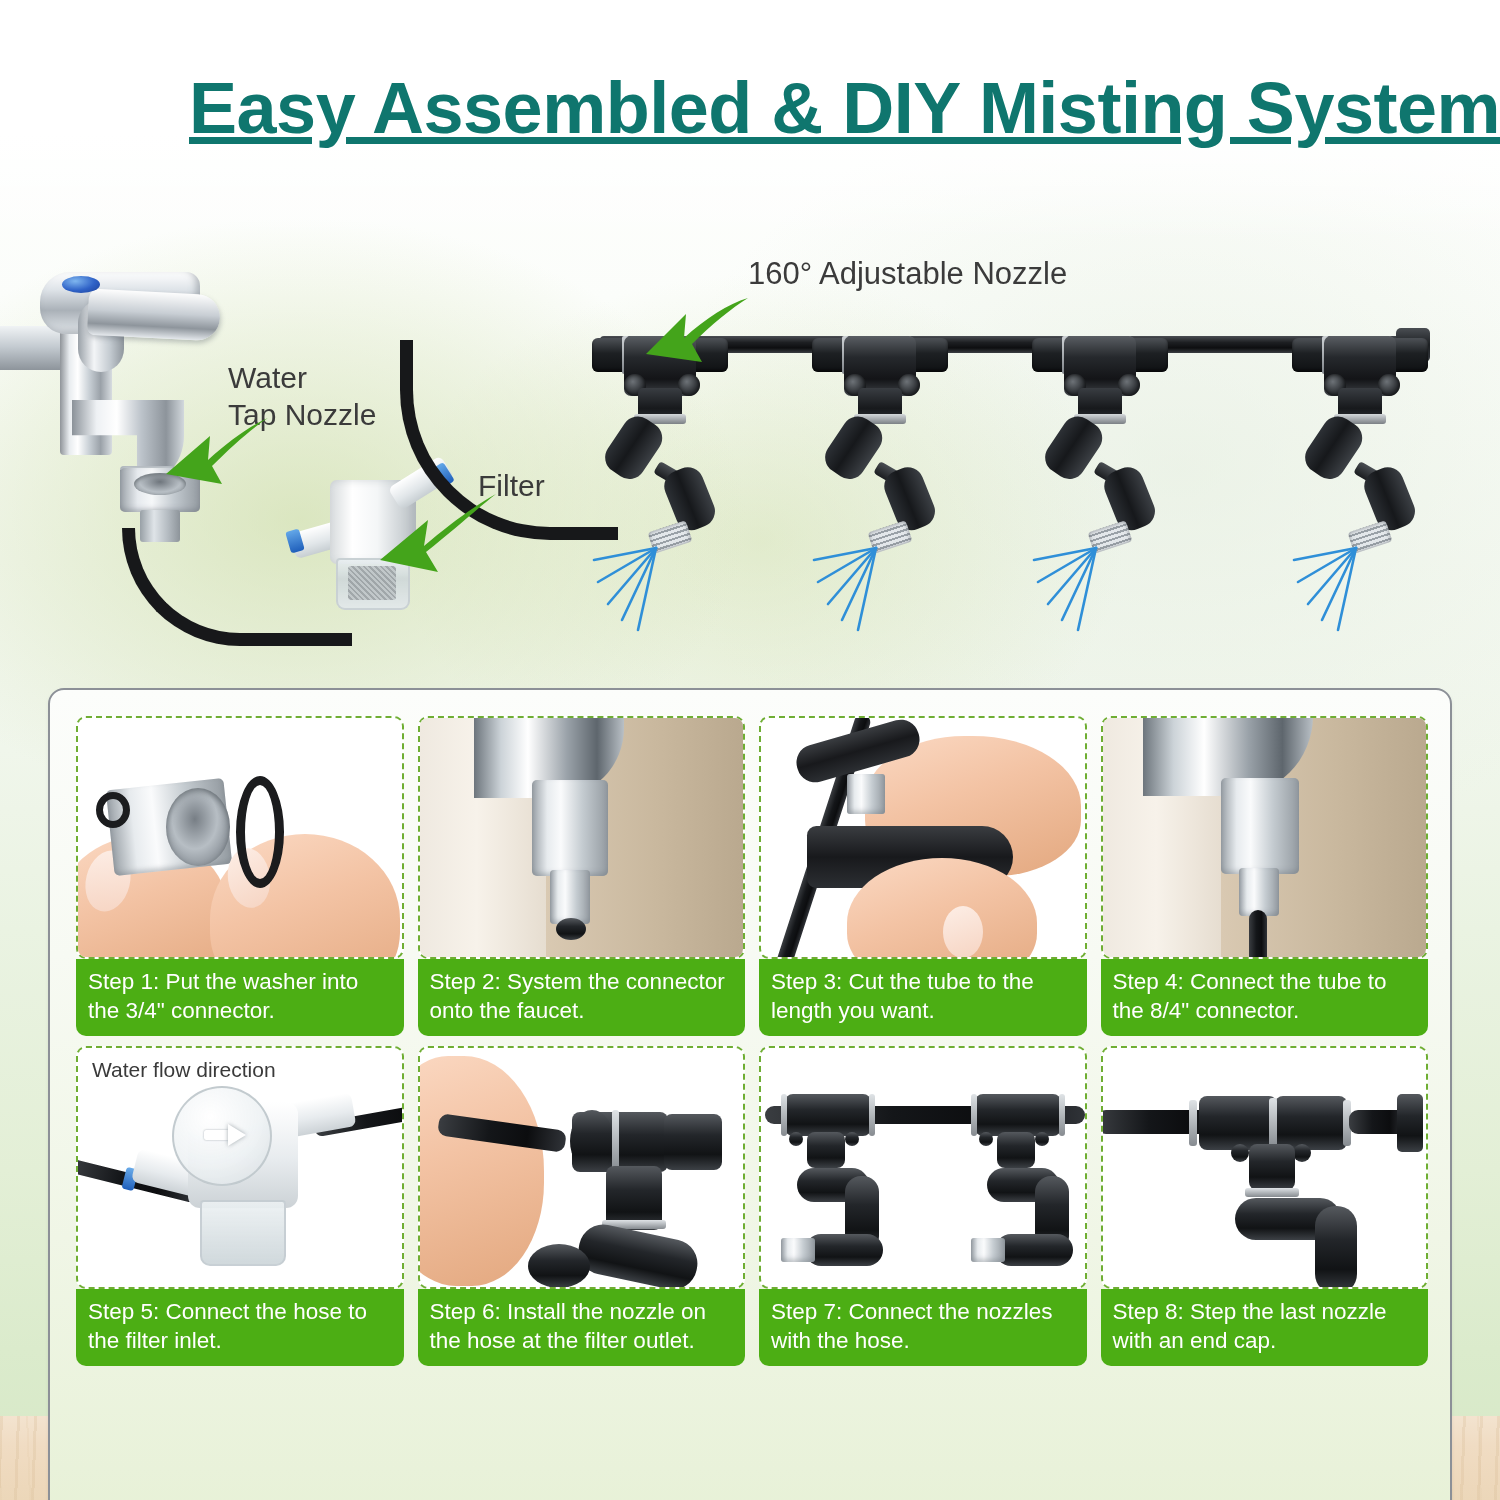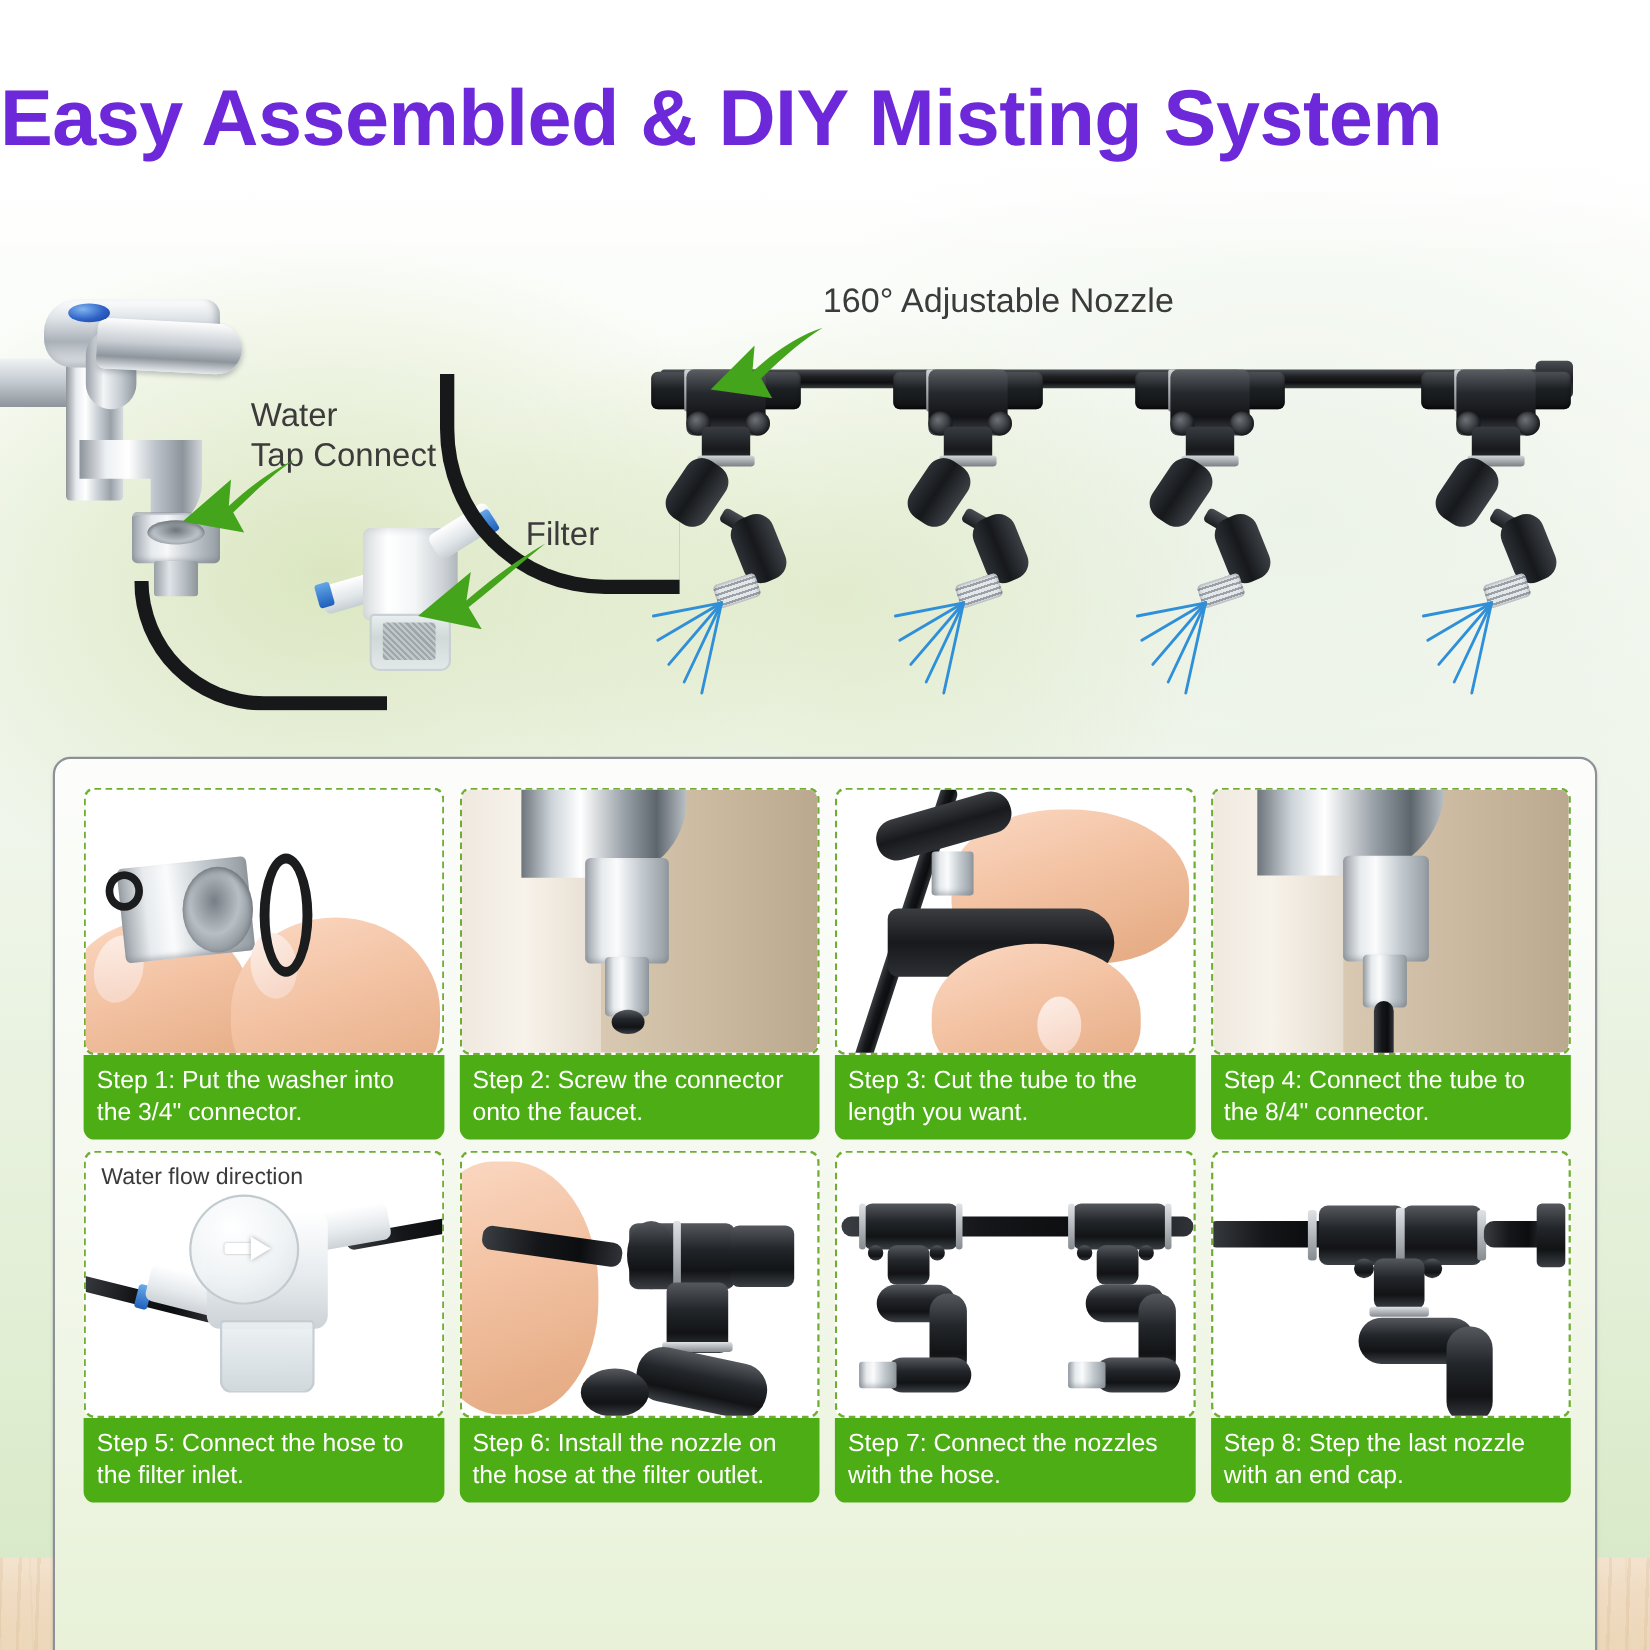--- a/index.html
+++ b/index.html
@@ -31,25 +31,26 @@
       repeating-linear-gradient(88deg, rgba(226,203,170,.30) 0 2px, rgba(255,255,255,0) 2px 29px);
     opacity:.8;
   }
   .bg-white-top{
     position:absolute;left:0;right:0;top:0;height:240px;
     background:linear-gradient(180deg,#ffffff 0%,#ffffff 55%,rgba(255,255,255,0) 100%);
   }
 
   
   .title{
-    position:absolute;left:0;right:0;top:72px;text-align:left;
+    position:absolute;left:0;right:0;top:72px;text-align:right;
     font-size:72px;font-weight:bold;letter-spacing:-.5px;
     line-height:1;
-    color:#6d28d9;
+    color:#0f766e;
     white-space:nowrap;
+    text-decoration:underline;
   }
 
   
   .hero-label{
     position:absolute;color:#3b3b3b;font-size:30px;line-height:1.22;
     font-family:"Liberation Sans", sans-serif;
     white-space:pre-line;
   }
   #lbl-nozzle{left:748px;top:255px;font-size:31px;}
   #lbl-tap{left:228px;top:360px;}
@@ -494,21 +495,21 @@
         <line x1="68" y1="14" x2="10" y2="48"></line>
         <line x1="68" y1="14" x2="20" y2="70"></line>
         <line x1="68" y1="14" x2="34" y2="86"></line>
         <line x1="68" y1="14" x2="50" y2="96"></line>
       </svg>
     </div>
   </div>
 
   <div class="hero-label" id="lbl-nozzle">160° Adjustable Nozzle</div>
   <div class="hero-label" id="lbl-tap">Water
-Tap Connect</div>
+Tap Nozzle</div>
   <div class="hero-label" id="lbl-filter">Filter</div>
 
   <svg class="arrow" style="left:636px;top:292px;" width="120" height="90" viewBox="0 0 120 90">
     <path d="M112 6 C92 12 70 26 48 46 L50 22 L10 62 L66 70 L56 52 C76 32 96 16 112 6 Z" fill="#44A41B"></path>
   </svg>
   <svg class="arrow" style="left:158px;top:412px;" width="120" height="90" viewBox="0 0 120 90">
     <path d="M110 6 C92 14 72 28 50 48 L52 24 L8 62 L64 72 L54 54 C74 34 94 16 110 6 Z" fill="#44A41B"></path>
   </svg>
   <svg class="arrow" style="left:372px;top:490px;" width="130" height="100" viewBox="0 0 130 100">
     <path d="M124 4 C106 14 80 32 52 56 L56 30 L8 70 L66 82 L54 62 C82 40 106 18 124 4 Z" fill="#44A41B"></path>
@@ -537,21 +538,21 @@
         <div class="photo">
           <div class="ph">
             <div class="wall" style="left:0;top:0;width:126px;height:100%;"></div>
             <div class="wall-d" style="left:126px;top:0;width:200px;height:100%;"></div>
             <div class="chromepipe" style="left:54px;top:-26px;width:150px;height:106px;border-radius:0 0 70px 0;"></div>
             <div class="metalnut" style="left:112px;top:62px;width:76px;height:96px;"></div>
             <div class="metalnut" style="left:130px;top:152px;width:40px;height:54px;border-radius:4px;"></div>
             <div class="blkfit" style="left:136px;top:200px;width:30px;height:22px;border-radius:50%;"></div>
           </div>
         </div>
-        <div class="cap">Step 2: Screw the connector onto the faucet.</div>
+        <div class="cap">Step 2: System the connector onto the faucet.</div>
       </div>
 
       <div class="card">
         <div class="photo">
           <div class="ph">
             <div class="blackhose" style="left:54px;top:-10px;width:16px;height:270px;transform:rotate(18deg);"></div>
             <div class="hand" style="left:104px;top:18px;width:216px;height:140px;border-radius:46% 50% 40% 40%;"></div>
             <div class="cutter" style="left:34px;top:14px;width:126px;height:38px;transform:rotate(-16deg);"></div>
             <div class="cutter" style="left:46px;top:108px;width:206px;height:62px;border-radius:12px 40px 40px 12px;"></div>
             <div class="metalnut" style="left:86px;top:56px;width:38px;height:40px;border-radius:3px;"></div>

